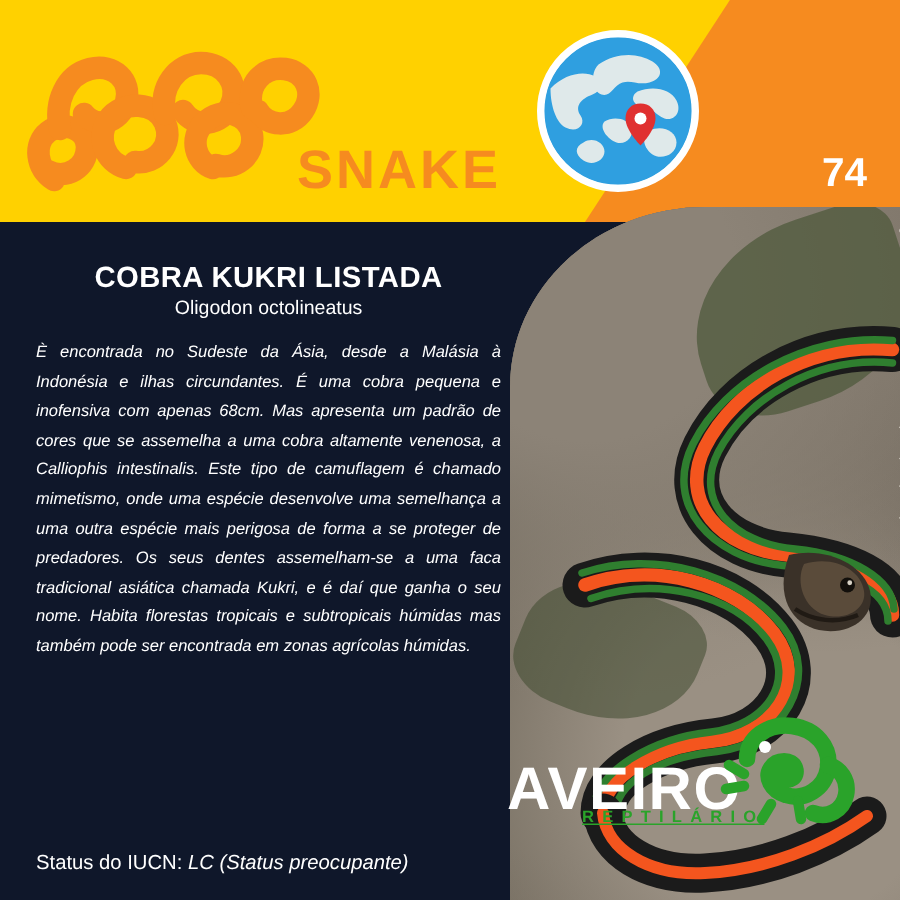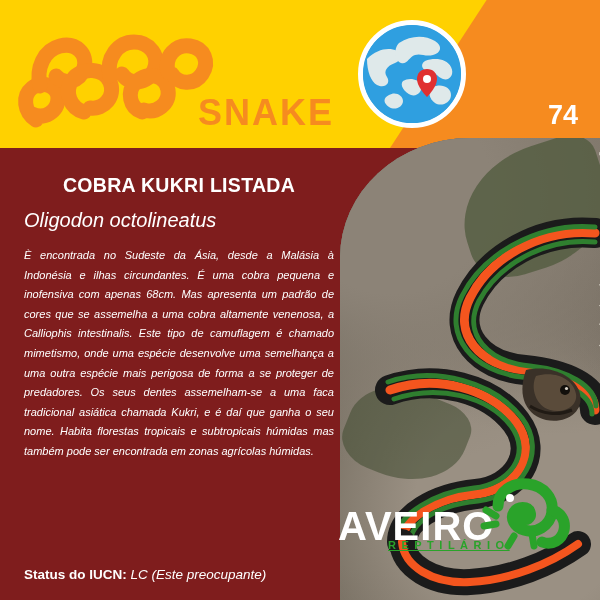--- a/index.html
+++ b/index.html
@@ -8,21 +8,21 @@
     background: #ffffff;
   }
   body {
     font-family: "Liberation Sans", sans-serif;
   }
   .card {
     position: relative;
     width: 600px;
     height: 600px;
     overflow: hidden;
-    background: #7f1d1d;
+    background: #0f172a;
   }
   
   .top-band {
     position: absolute;
     left: 0;
     top: 0;
     width: 600px;
     height: 148px;
     background: #ffd100;
   }
@@ -136,27 +136,27 @@
     padding: 20px 18px 0 24px;
     box-sizing: border-box;
     color: #ffffff;
   }
   .title {
     font-size: 19.5px;
     font-weight: bold;
     color: #ffffff;
     text-align: center;
     letter-spacing: .3px;
-    margin: 6px 0 12px 0;
+    margin: 6px 0 0 0;
     font-family: "Liberation Sans", sans-serif;
   }
   .subtitle {
-    font-size: 20px;
-    font-style: italic;
-    color: #ffffff;
+    font-size: 13px;
+    color: #ffffff;
+    text-align: center;
     margin: 0 0 14px 0;
     font-family: "Liberation Sans", sans-serif;
   }
   .body-text {
     font-size: 11px;
     line-height: 19.6px;
     font-style: italic;
     color: #ffffff;
     text-align: justify;
     font-family: "Liberation Sans", sans-serif;
@@ -164,21 +164,21 @@
   }
   .iucn {
     position: absolute;
     left: 24px;
     bottom: 18px;
     width: 320px;
     font-size: 13.5px;
     font-family: "Liberation Sans", sans-serif;
     color: #ffffff;
   }
-  .iucn .lbl { font-weight: bold; }
+  .iucn .lbl { font-weight: normal; }
   .iucn .val { font-style: italic; }
   
   .credit {
     position: absolute;
     right: 2px;
     top: 210px;
     width: 230px;
     text-align: left;
     transform-origin: right top;
     transform: rotate(90deg) translate(0, -11px);
@@ -315,21 +315,21 @@
   </div>
 
   <div class="content">
     <div class="title">COBRA KUKRI LISTADA</div>
     <div class="subtitle">Oligodon octolineatus</div>
     <div class="body-text">È encontrada no Sudeste da Ásia, desde a Malásia à Indonésia e ilhas circundantes. É uma cobra pequena e inofensiva com apenas 68cm. Mas apresenta um padrão de cores que se assemelha a uma cobra altamente venenosa, a Calliophis intestinalis. Este tipo de camuflagem é chamado mimetismo, onde uma espécie desenvolve uma semelhança a uma outra espécie mais perigosa de forma a se proteger de predadores. Os seus dentes assemelham-se a uma faca tradicional asiática chamada Kukri, e é daí que ganha o seu nome. Habita florestas tropicais e subtropicais húmidas mas também pode ser encontrada em zonas agrícolas húmidas.</div>
   </div>
 
   <div class="iucn">
     <span class="lbl">Status do IUCN:</span>
-    <span class="val">LC (Este preocupante)</span>
+    <span class="val">LC (Status preocupante)</span>
   </div>
 
   <div class="aveiro">
     <div class="aveiro-word">AVEIRO</div>
     <div class="aveiro-sub">REPTILÁRIO</div>
     <div class="gecko">
       <svg viewBox="0 0 92 80" width="92" height="80" xmlns="http://www.w3.org/2000/svg">
         <g fill="#2aa32a">
           <path d="M18 30 C18 16 32 6 48 8 C64 10 74 22 72 36 C70 50 56 58 44 54 C34 51 30 42 34 36 C38 30 48 30 50 36 C52 42 46 46 42 42" fill="none" stroke="#2aa32a" stroke-width="11" stroke-linecap="round"></path>
           <path d="M72 34 C80 36 86 44 84 54 C82 64 72 70 62 66" fill="none" stroke="#2aa32a" stroke-width="11" stroke-linecap="round"></path>

